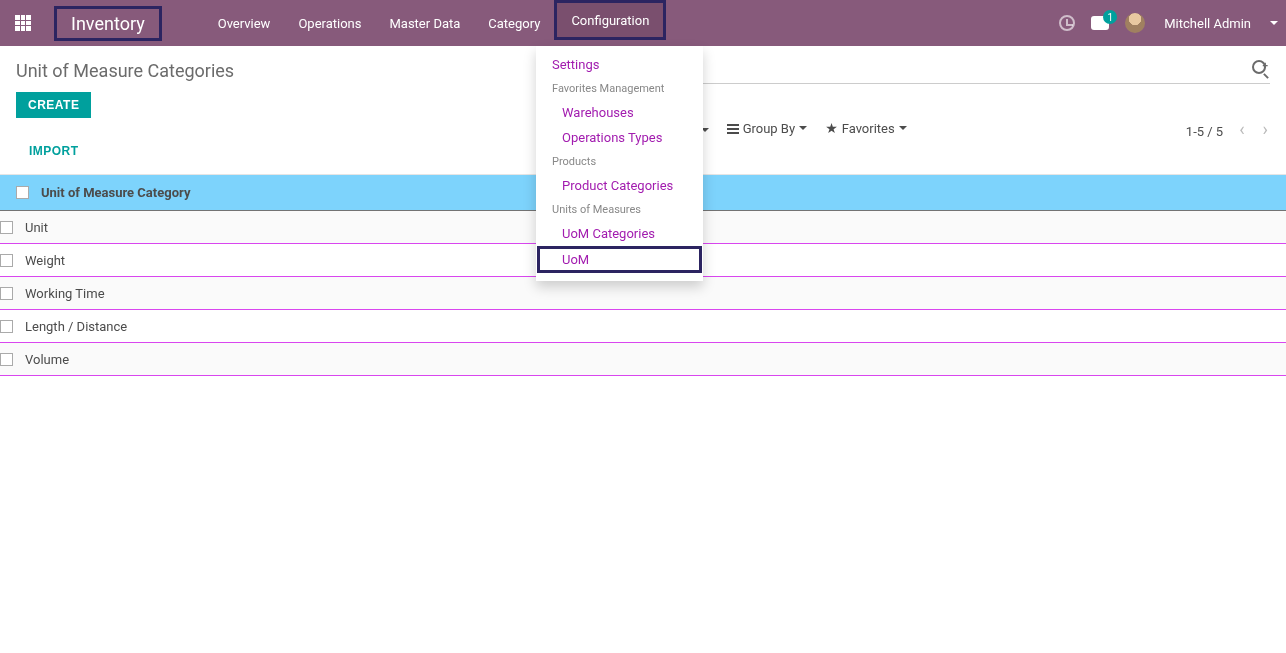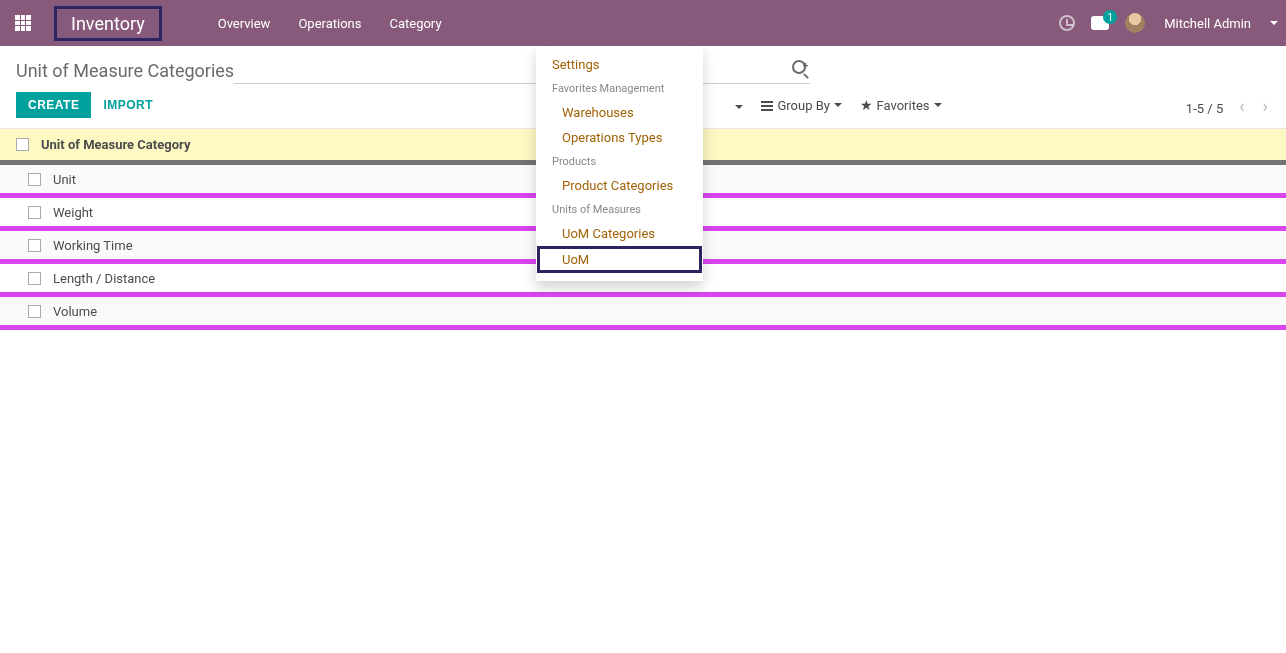--- a/index.html
+++ b/index.html
@@ -18,52 +18,52 @@
   .clock-icon::after { content:''; position:absolute; width:5px; height:5px; border-left:2px solid rgba(255,255,255,0.6); border-bottom:2px solid rgba(255,255,255,0.6); top:2px; left:5px; }
   .msg-wrap { position: relative; cursor:pointer; }
   .msg-icon { width: 18px; height: 14px; background: #fff; border-radius: 3px; position: relative; }
   .msg-icon::after { content:''; position:absolute; bottom:-4px; left:3px; width:0; height:0; border:4px solid transparent; border-top-color:#fff; }
   .badge { position:absolute; top:-6px; right:-8px; background:#00a09d; color:#fff; border-radius:8px; min-width:14px; height:14px; font-size:10px; display:flex; align-items:center; justify-content:center; padding:0 3px; }
   .user { display:flex; align-items:center; gap:19px; cursor:pointer; font-size: 13px; }
   .avatar { width:20px; height:20px; border-radius:50%; background: radial-gradient(circle at 50% 30%, #e8c8a0 35%, #a08060 36%); }
   .caret-down { width:0; height:0; border:4px solid transparent; border-top-color:#fff; margin-top:4px; }
   
   .dropdown { position: absolute; top: 46px; left: 536px; width: 167px; background: #fff; box-shadow: 0 6px 12px rgba(0,0,0,0.18); padding: 6px 0; z-index: 100; }
-  .dd-item { padding: 5px 16px; font-size: 13px; color: #a16207; cursor: pointer; }
+  .dd-item { padding: 5px 16px; font-size: 13px; color: #a21caf; cursor: pointer; }
   .dd-sub { padding-left: 26px; }
   .dd-header { padding: 5px 16px; font-size: 11px; color: #888; cursor: default; }
   .dd-highlight { border: 3px solid #2c2461; margin: 0 1px 2px 1px; padding: 3px 22px; }
   
   .control-panel { padding: 10px 16px 0 16px; border-bottom: 1px solid #e5e5e5; }
-  .cp-row1 { display:flex; align-items:center; }
+  .cp-row1 { display:flex; align-items:center; justify-content:space-between; }
   .breadcrumb { font-size: 18px; color: #6b6b6b; }
   .search-wrap { position:relative; flex:0 0 576px; }
   .searchbox { width: 100%; height: 28px; border: none; border-bottom: 1px solid #ccc; padding: 2px 24px 2px 2px; font-size:13px; outline:none; }
   .search-icon { position:absolute; right:2px; top:4px; width:16px; height:16px; }
   .search-icon::before { content:''; position:absolute; width:10px; height:10px; border:2px solid #6b6b6b; border-radius:50%; }
   .search-icon::after { content:''; position:absolute; width:6px; height:2px; background:#6b6b6b; transform:rotate(45deg); bottom:-1px; right:-1px; }
   .search-plus { position:absolute; right:0; top:0; font-size:10px; color:#6b6b6b; font-weight:bold; }
   .cp-row2 { display:flex; align-items:center; justify-content:space-between; padding: 8px 0 10px 0; }
-  .cp-left { display:flex; gap:4px; }
+  .cp-left { display:flex; gap:20px;flex-direction:column; }
   .btn-create { background:#00a09d; color:#fff; border:none; padding: 6px 12px; font-size:12px; font-weight:600; cursor:pointer; letter-spacing:0.5px; }
   .btn-import { background:none; border:none; color:#00a09d; font-size:12px; font-weight:600; cursor:pointer; letter-spacing:0.5px; padding:6px 8px; }
   .cp-mid { display:flex; gap:18px; align-items:flex-end; margin-left: 330px; }
   .filter-btn { display:flex; align-items:center; gap:4px; font-size:13px; color:#4c4c4c; cursor:pointer; }
   .filter-btn .caret { width:0; height:0; border:4px solid transparent; border-top-color:#4c4c4c; margin-top:3px; }
   .hamburger-lines { display:inline-flex; flex-direction:column; gap:2px; }
   .hamburger-lines span { width:12px; height:2px; background:#4c4c4c; }
   .star { color:#4c4c4c; font-size:14px; }
   .cp-right { display:flex; align-items:flex-end; gap:14px; }
   .pager { font-size:13px; color:#4c4c4c; }
   .page-btn { color:#bbb; font-size:18px; cursor:pointer; user-select:none; padding:0 2px; }
   
   .table { width:100%; }
-  .thead { display:flex; align-items:center; height:36px; border-bottom:5px solid #737373; padding: 0 16px; background:#fef9c3; }
+  .thead { display:flex; align-items:center; height:36px; border-bottom:1px solid #737373; padding: 0 16px; background:#7dd3fc; }
   .thead .col-title { font-size:13px; font-weight:700; color:#4c4c4c; margin-left: 12px; }
-  .trow { display:flex; align-items:center; height:33px; border-bottom:5px solid #d946ef; padding: 0 28px; font-size:13px; cursor:pointer; }
+  .trow { display:flex; align-items:center; height:33px; border-bottom:1px solid #d946ef; padding: 0 0; font-size:13px; cursor:pointer; }
   .trow:nth-of-type(even) { background:#fafafa; }
   .trow .cell { margin-left: 12px; }
   .chk { width:13px; height:13px; border:1px solid #aaa; background:#fff; cursor:pointer; flex-shrink:0; }
 </style>
 </head>
 <body>
 
 <div class="topbar">
   <div class="apps-btn">
     <div class="apps-grid">
@@ -75,21 +75,23 @@
         <span></span>
         <span></span>
         <span></span>
         <span></span>
       </div>
   </div>
   <div class="app-title">Inventory</div>
   <div class="nav">
     <div class="nav-item">Overview</div>
     <div class="nav-item">Operations</div>
+    <div class="nav-item">Master Data</div>
     <div class="nav-item">Category</div>
+    <div class="nav-item active">Configuration</div>
   </div>
   <div class="topbar-right">
     <div class="clock-icon"></div>
     <div class="msg-wrap">
       <div class="msg-icon"></div>
       <div class="badge">1</div>
     </div>
     <div class="user">
       <div class="avatar"></div>
       <span>Mitchell Admin</span>

